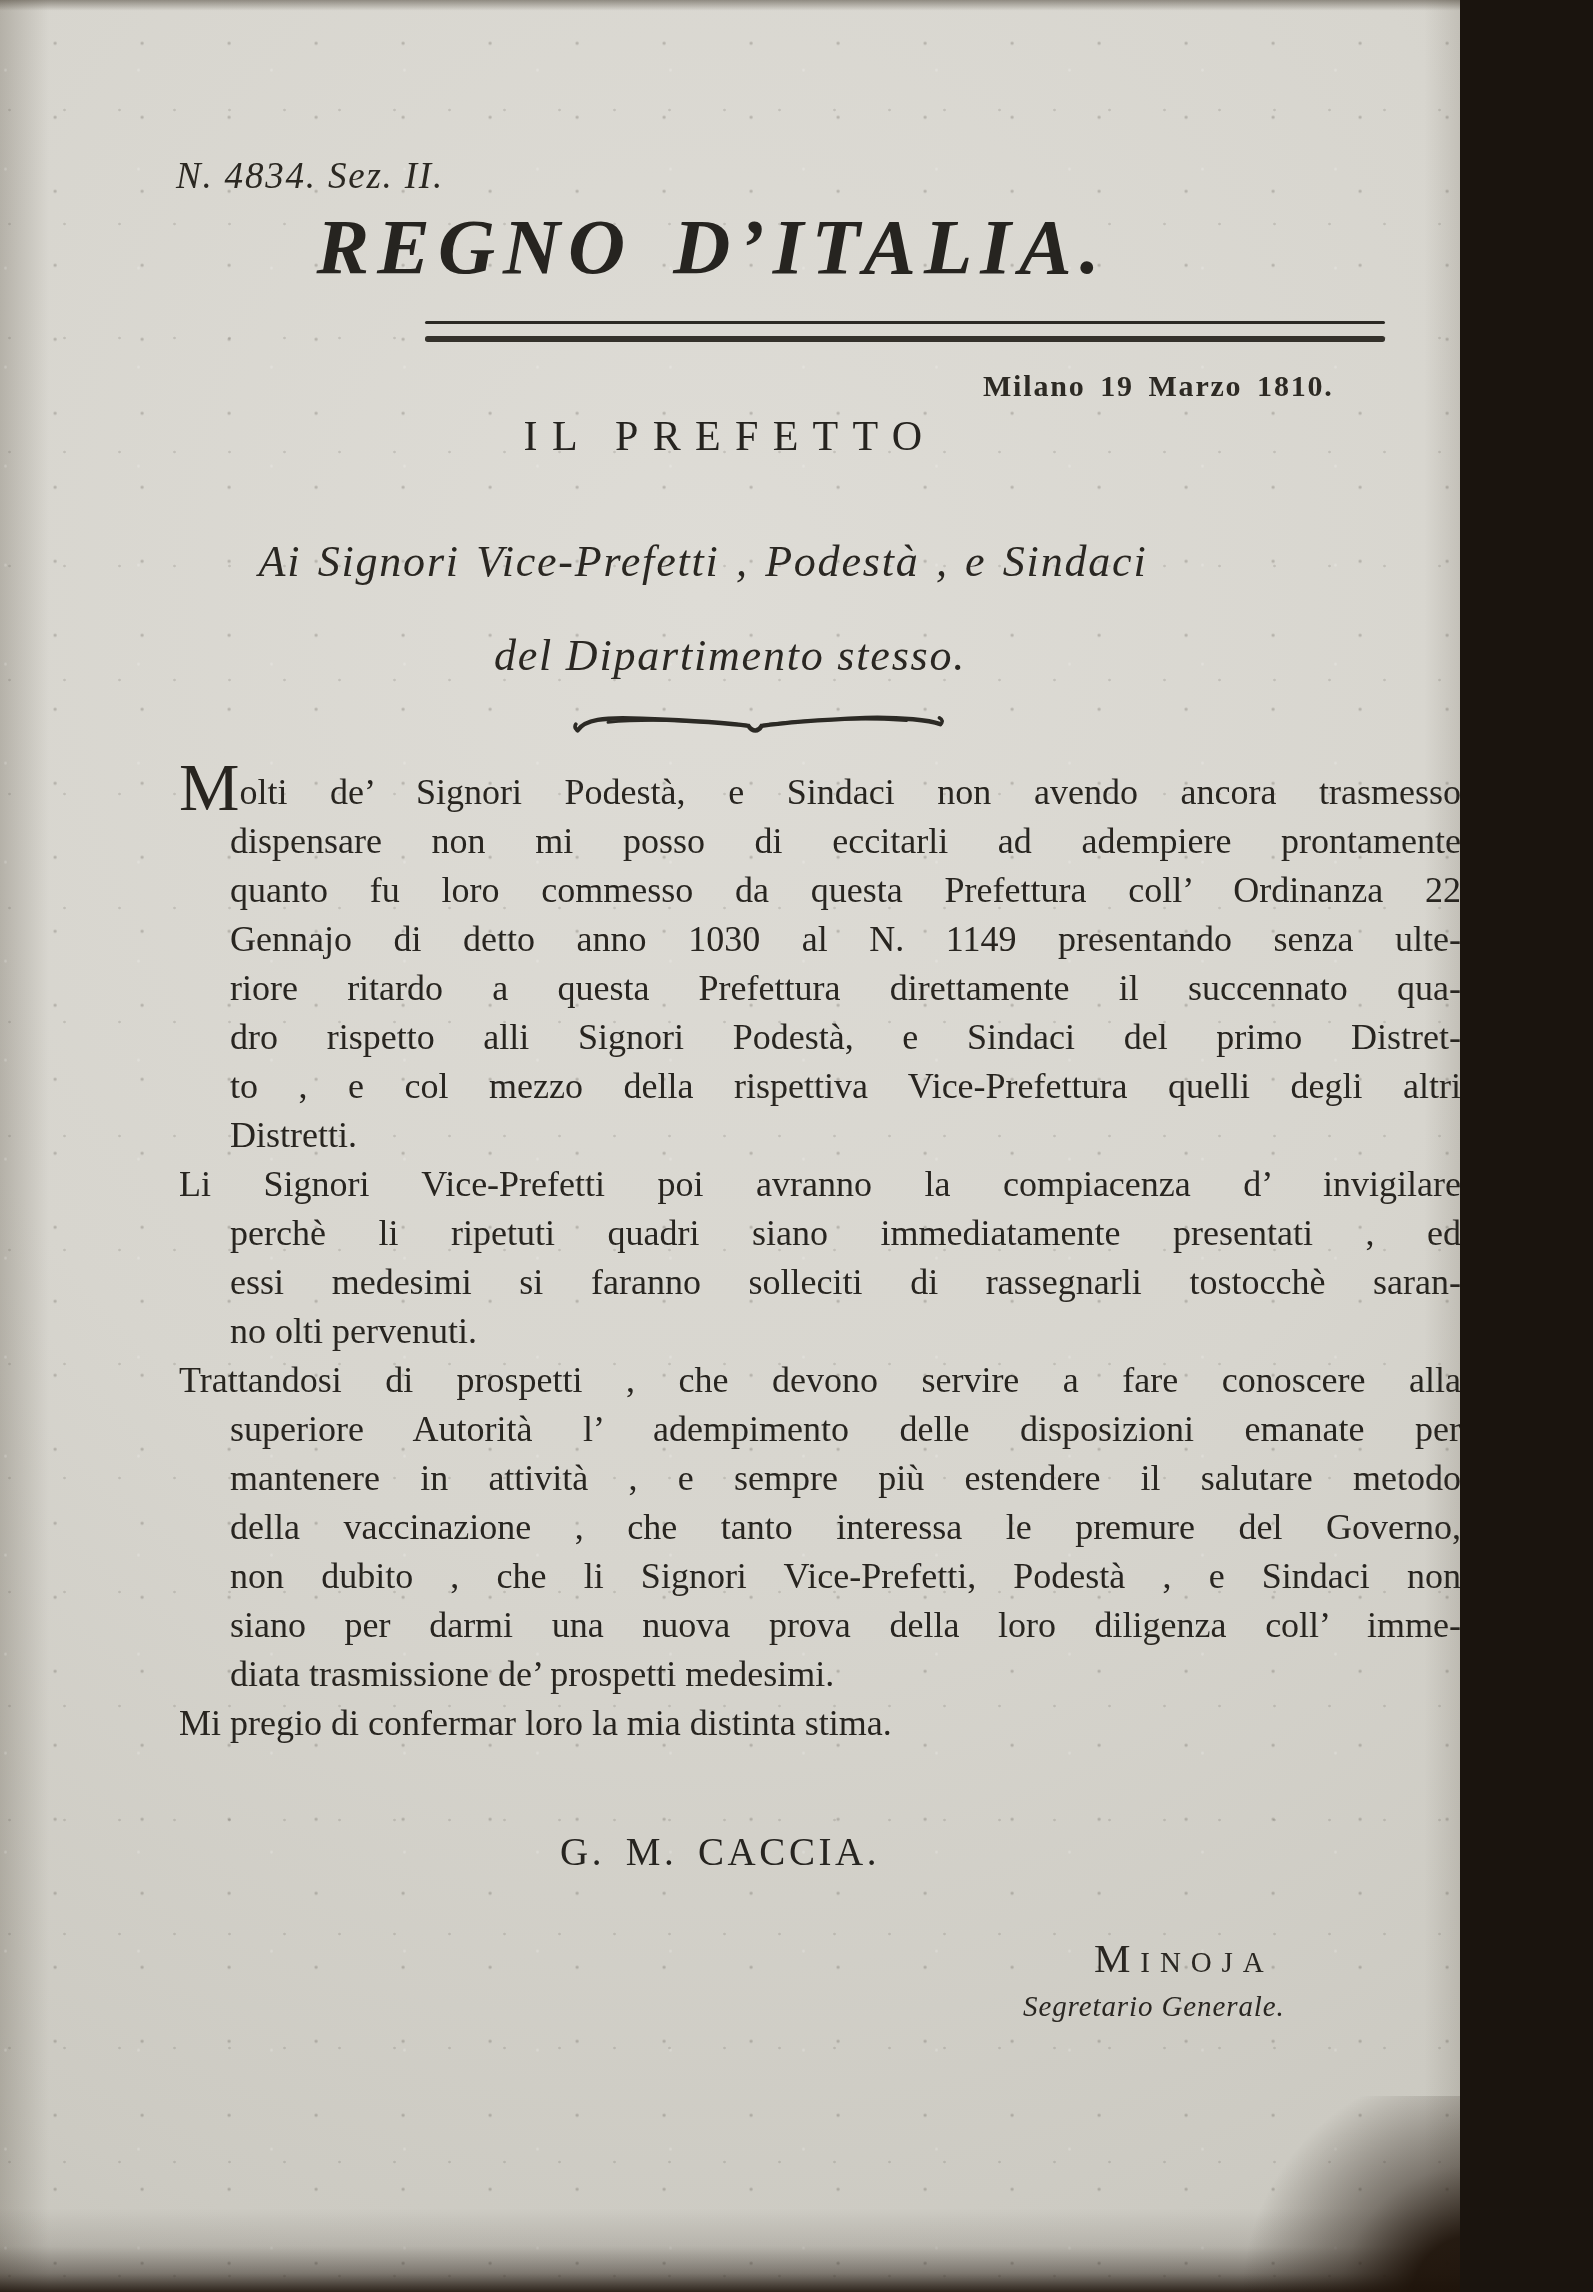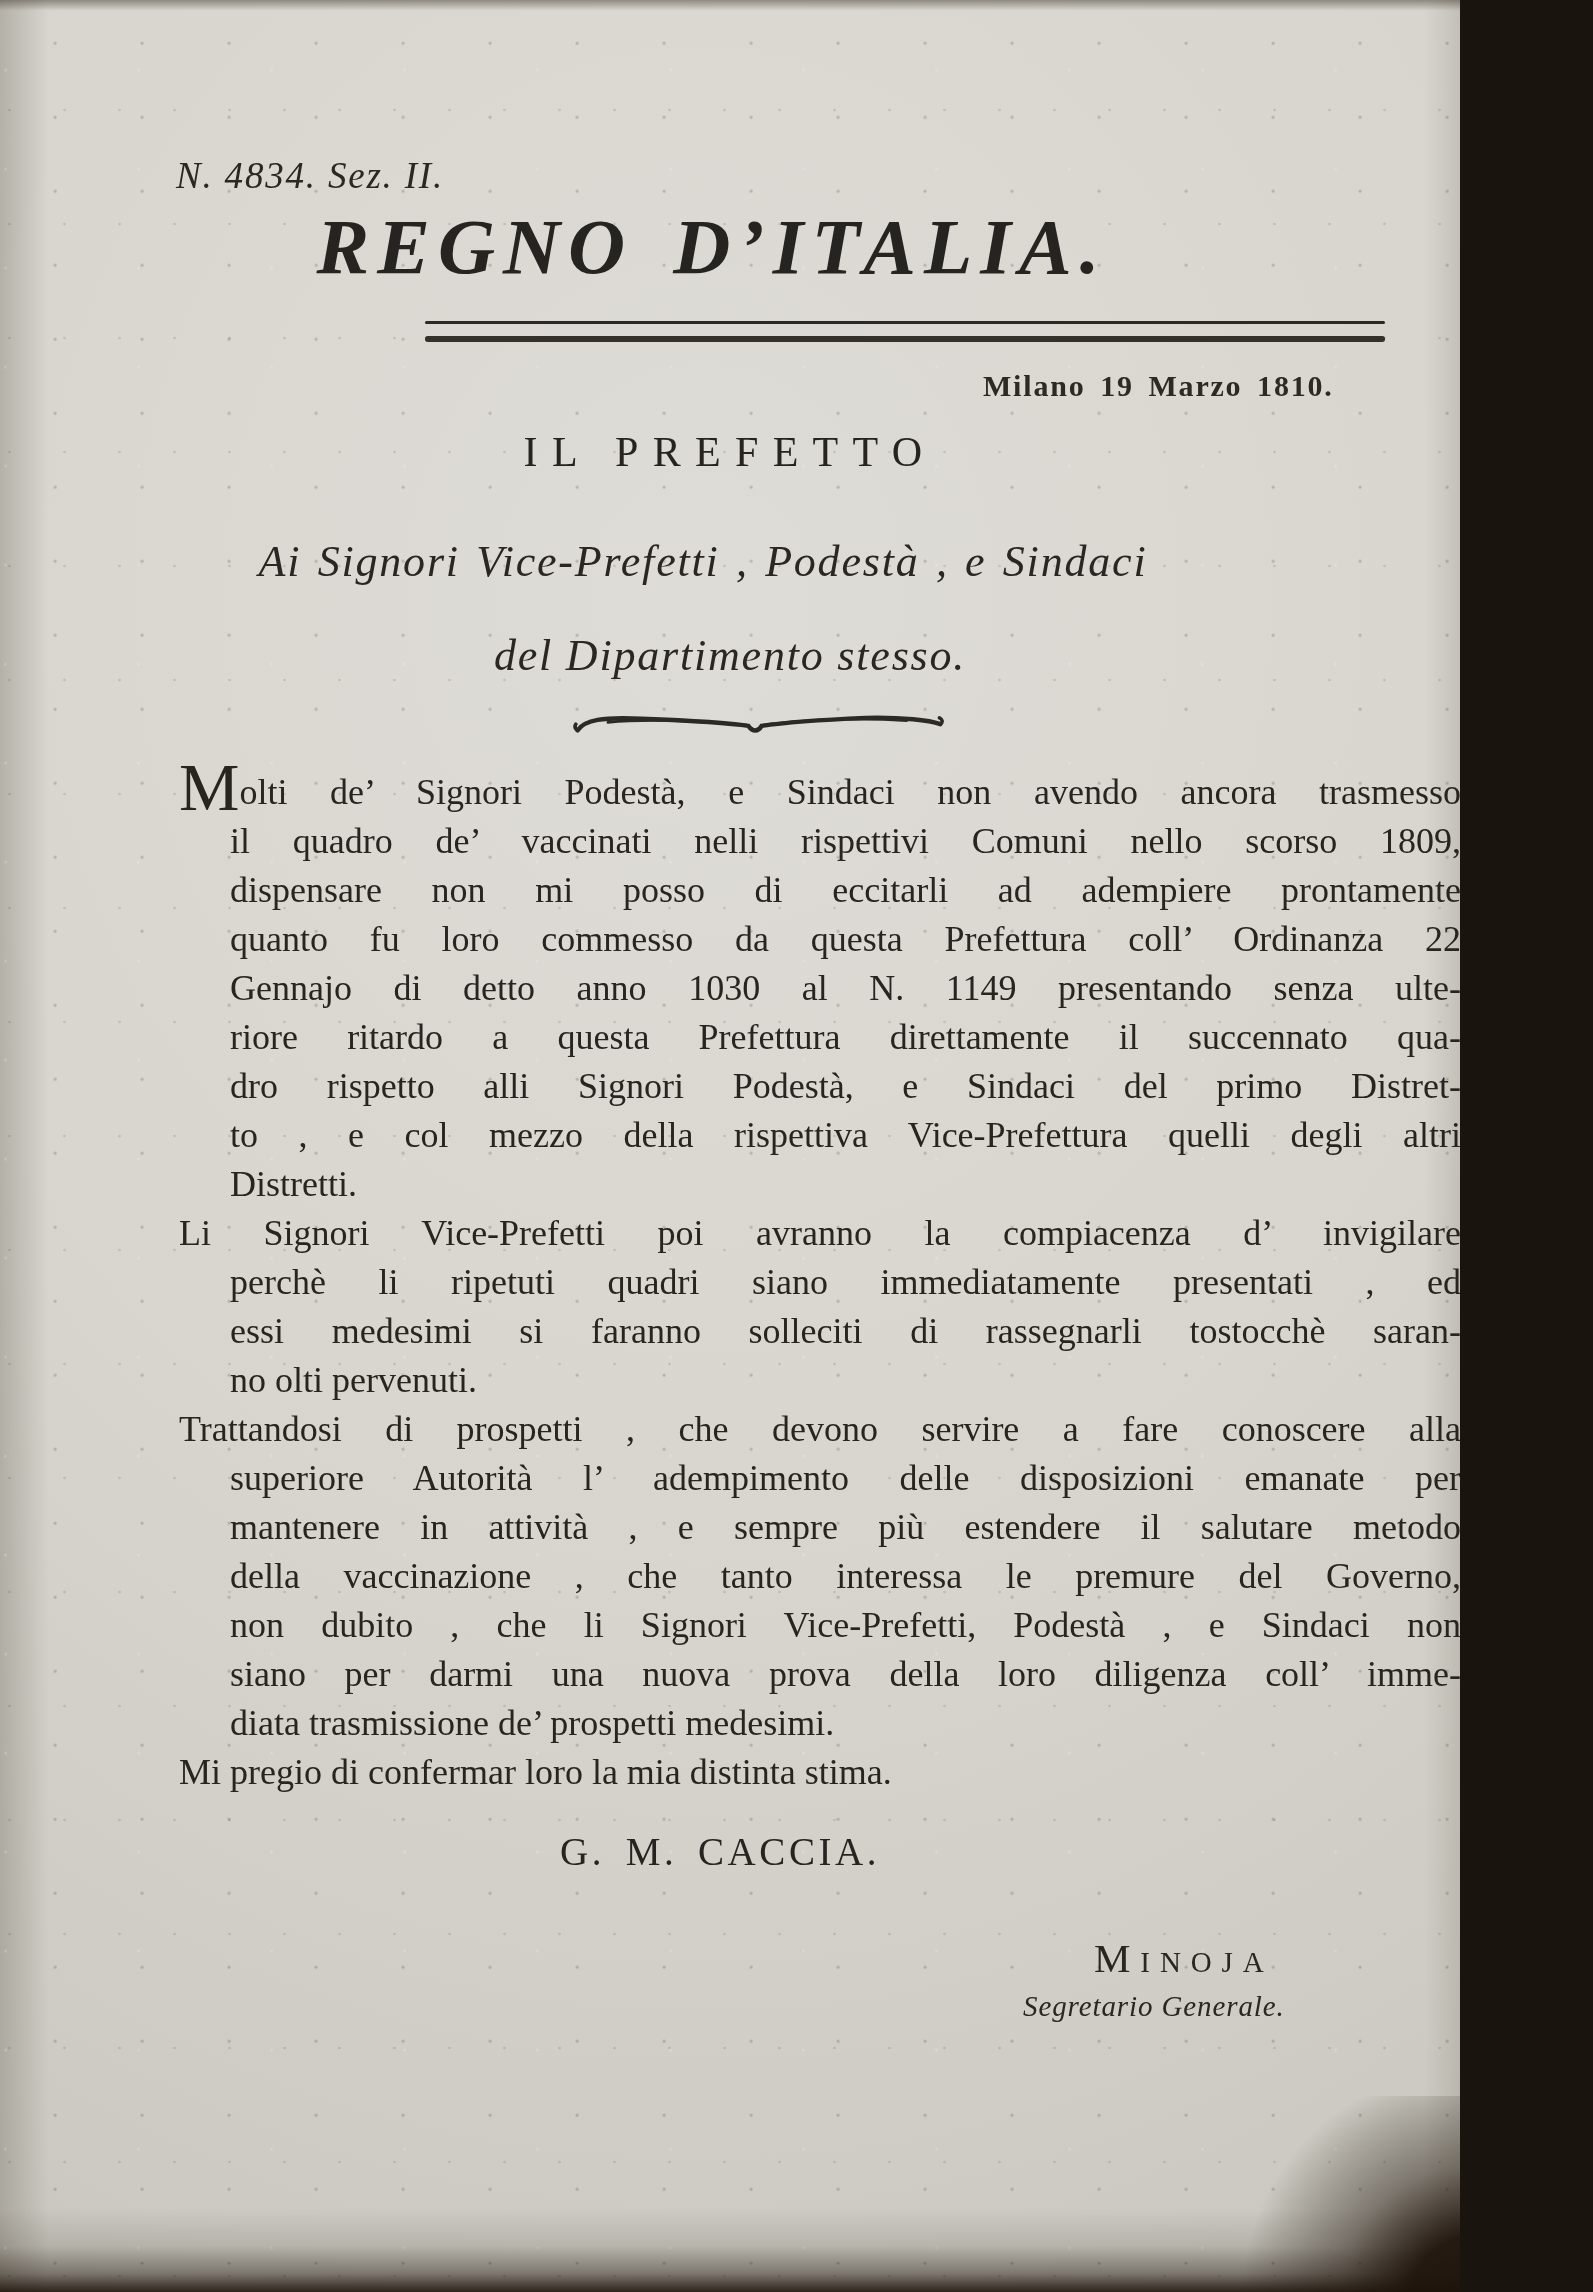--- a/index.html
+++ b/index.html
@@ -38,21 +38,21 @@
     color:#262420;
   }
   .rules{position:absolute;top:321px;left:425px;width:960px;}
   .rules .r1{height:2.7px;background:#2b2924;margin-bottom:12.5px;border-radius:1.8px;}
   .rules .r2{height:5.4px;background:#34312b;border-radius:2.7px;}
   .dateline{
     position:absolute;top:369px;left:983px;
     font-weight:bold;font-size:30px;letter-spacing:1.8px;word-spacing:5.4px;color:#2d2a24;
   }
   .h-prefetto{
-    position:absolute;top:428px;left:0;width:100%;
+    position:absolute;top:412px;left:0;width:100%;
     box-sizing:border-box;
     text-align:center;font-size:42px;letter-spacing:14.3px;color:#262420;
   }
   .h-dip{
     position:absolute;top:505px;left:0;width:100%;
     padding-right:63px;box-sizing:border-box;
     text-align:center;font-size:27px;letter-spacing:10.7px;word-spacing:7.2px;color:#2a2722;
   }
   .sal1{
     position:absolute;top:536px;left:0;width:100%;
@@ -131,21 +131,20 @@
 
     <svg class="flourish" width="376" height="32" viewBox="0 0 420 36">
       <path d="M6,24 C14,12 34,9 78,11 C130,13 172,15 198,19 C203,26 209,26 213,19 C240,15 285,12 330,10 C372,9 402,13 414,17" fill="none" stroke="#2c2a25" stroke-width="5" stroke-linecap="round"></path>
       <path d="M40,15 C90,10 150,14 196,18 M222,17 C270,12 330,10 376,13" fill="none" stroke="#2c2a25" stroke-width="3" stroke-linecap="round"></path>
       <path d="M6,24 C3,22 2,20 4,17 M414,17 C417,15 417,12 413,10" fill="none" stroke="#2c2a25" stroke-width="4" stroke-linecap="round"></path>
     </svg>
 
     <div class="letter-body">
       <div class="para">
           <div class="bline"><span class="initial">M</span>olti de’ Signori Podestà, e Sindaci non avendo ancora trasmesso</div>
-          <div class="bline cont">il quadro de’ vaccinati nelli rispettivi Comuni nello scorso 1809,</div>
           <div class="bline cont">dispensare non mi posso di eccitarli ad adempiere prontamente</div>
           <div class="bline cont">quanto fu loro commesso da questa Prefettura coll’ Ordinanza 22</div>
           <div class="bline cont">Gennajo di detto anno 1030 al N. 1149 presentando senza ulte-</div>
           <div class="bline cont">riore ritardo a questa Prefettura direttamente il succennato qua-</div>
           <div class="bline cont">dro rispetto alli Signori Podestà, e Sindaci del primo Distret-</div>
           <div class="bline cont">to , e col mezzo della rispettiva Vice-Prefettura quelli degli altri</div>
           <div class="bline cont lastline">Distretti.</div>
         </div>
       <div class="para">
           <div class="bline">Li Signori Vice-Prefetti poi avranno la compiacenza d’ invigilare</div>

